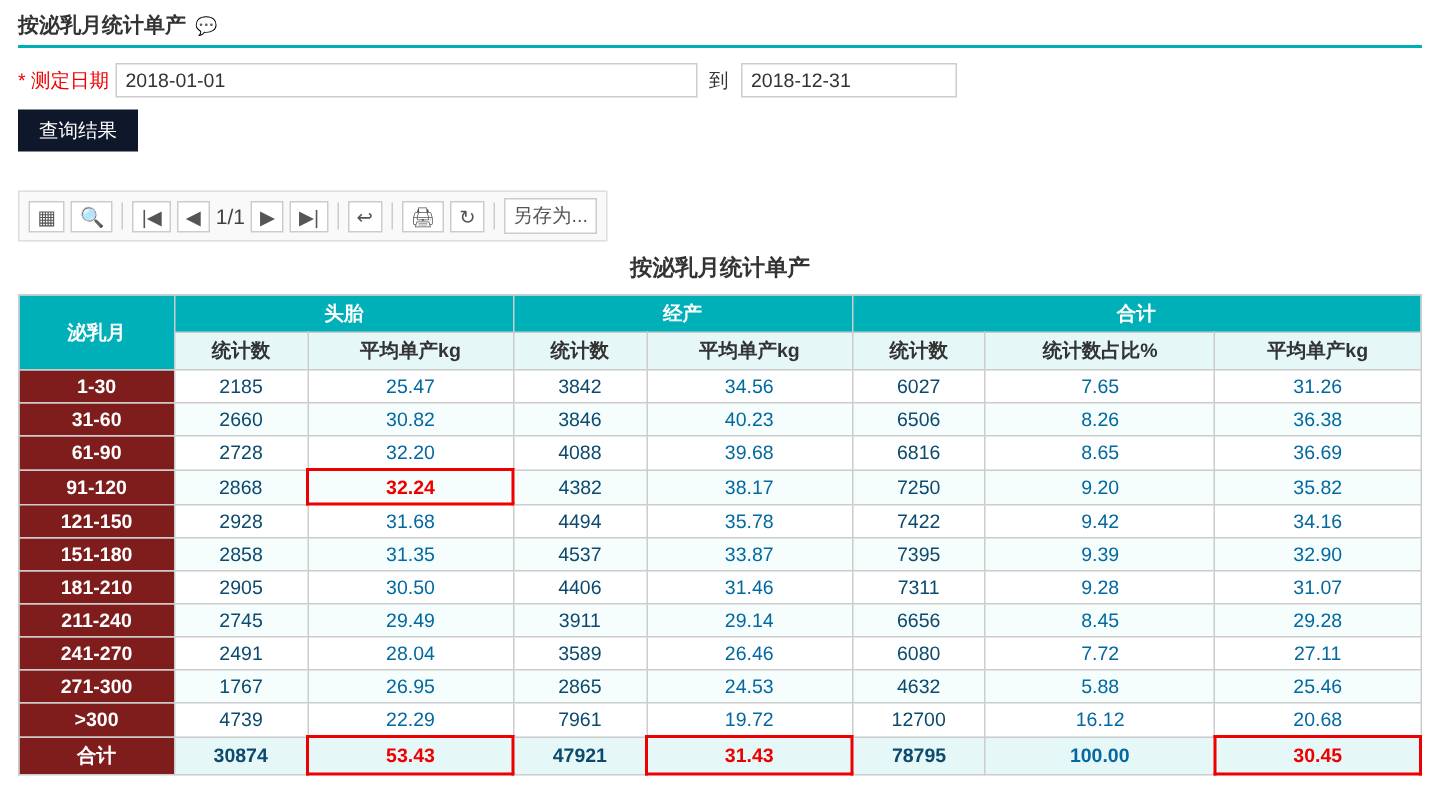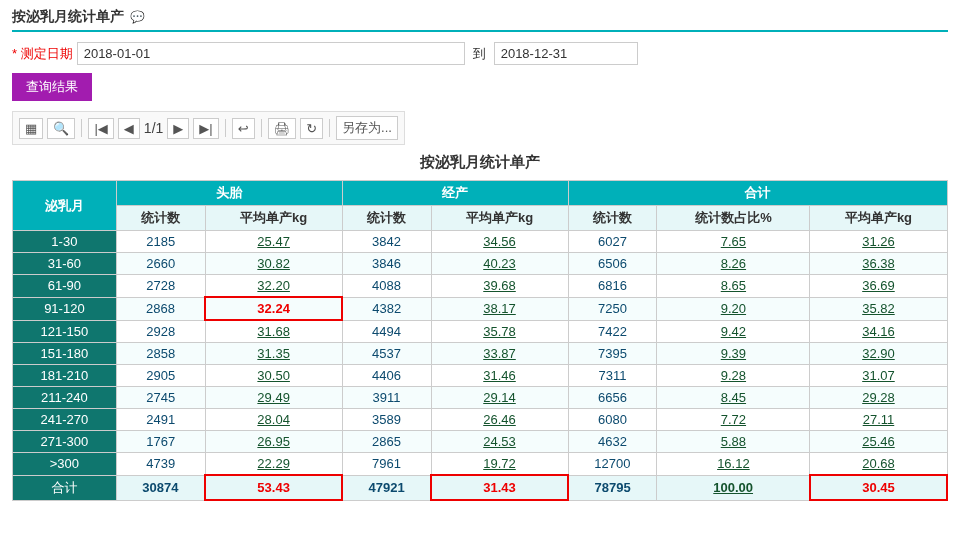--- a/index.html
+++ b/index.html
@@ -10,38 +10,38 @@
     .page-title-bar { display: flex; align-items: center; border-bottom: 2px solid #00b0b9; padding-bottom: 4px; margin-bottom: 10px; }
     .page-title { font-size: 14px; font-weight: bold; color: #333; }
     .title-icon { margin-left: 6px; color: #aaa; font-size: 12px; }
 
     .filter-row { display: flex; align-items: center; margin-bottom: 8px; }
     .filter-label { color: #e00; margin-right: 4px; font-size: 13px; }
     .filter-input { border: 1px solid #ccc; padding: 3px 6px; font-size: 13px; width: 388px; color: #333; }
     .filter-sep { margin: 0 8px; font-size: 13px; color: #333; }
     .filter-input-end { border: 1px solid #ccc; padding: 3px 6px; font-size: 13px; width: 144px; color: #333; }
 
-    .query-btn { background: #a21caf; color: #fff; border: none; padding: 5px 14px; font-size: 13px; cursor: pointer; margin-bottom: 10px; }
+    .query-btn { background: #0f172a; color: #fff; border: none; padding: 5px 14px; font-size: 13px; cursor: pointer; margin-bottom: 26px; }
 
     .toolbar { display: flex; align-items: center; gap: 4px; margin-bottom: 8px; border: 1px solid #ddd; padding: 4px 6px; background: #f9f9f9; width: fit-content; }
     .toolbar-btn { border: 1px solid #ccc; background: #fff; padding: 2px 5px; cursor: pointer; font-size: 13px; color: #555; }
     .toolbar-text { font-size: 14px; color: #404040; }
     .toolbar-separator { width: 1px; height: 18px; background: #ccc; margin: 0 2px; }
 
     .report-title { text-align: center; font-size: 15px; font-weight: bold; margin-bottom: 8px; }
 
     table { border-collapse: collapse; width: 100%; font-size: 13px; }
     th, td { border: 1px solid #ccc; text-align: center; padding: 3px 6px; }
 
     .th-main { background: #00b0b9; color: #fff; font-weight: bold; }
     .th-head-sub { background: #e6f7f8; color: #333; font-weight: bold; }
-    .th-row-label { background: #0f766e; color: #fff; font-weight: normal; margin-top: 12px; }
+    .th-row-label { background: #7f1d1d; color: #fff; font-weight: bold; margin-top: 12px; }
 
     .td-blue { color: #0c4a6e; }
-    .td-normal { color: #14532d; text-decoration: underline; }
+    .td-normal { color: #0369a1; }
     .td-red-border { border: 2px solid #e00 !important; color: #e00; font-weight: bold; }
 
     .row-odd { background: #fff; }
     .row-even { background: #f5fdfd; }
     .row-total { background: #e6f7f8; font-weight: bold; }
   </style>
 </head>
 <body>
 
 <div class="page-container">

